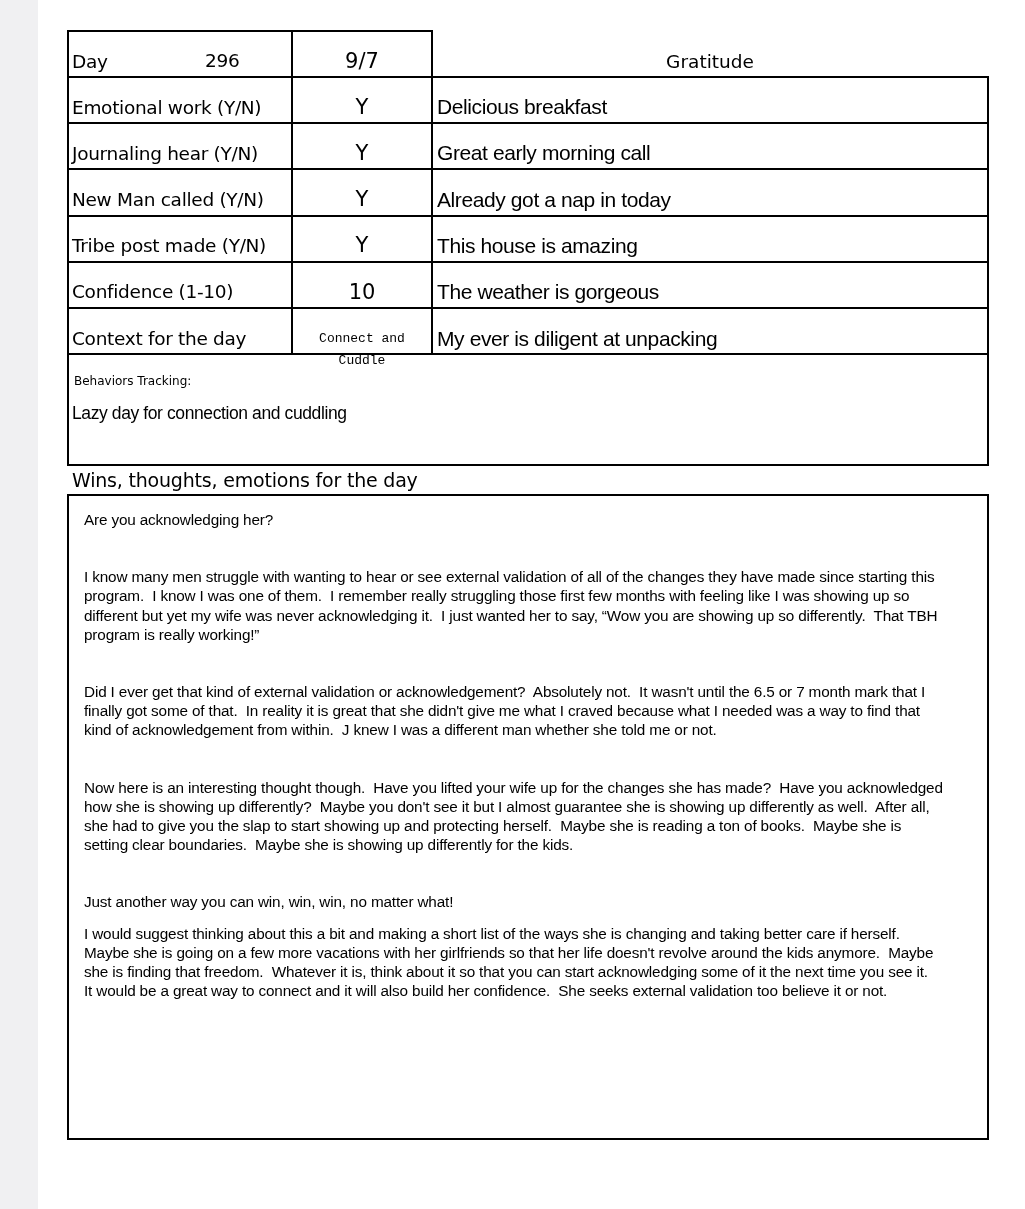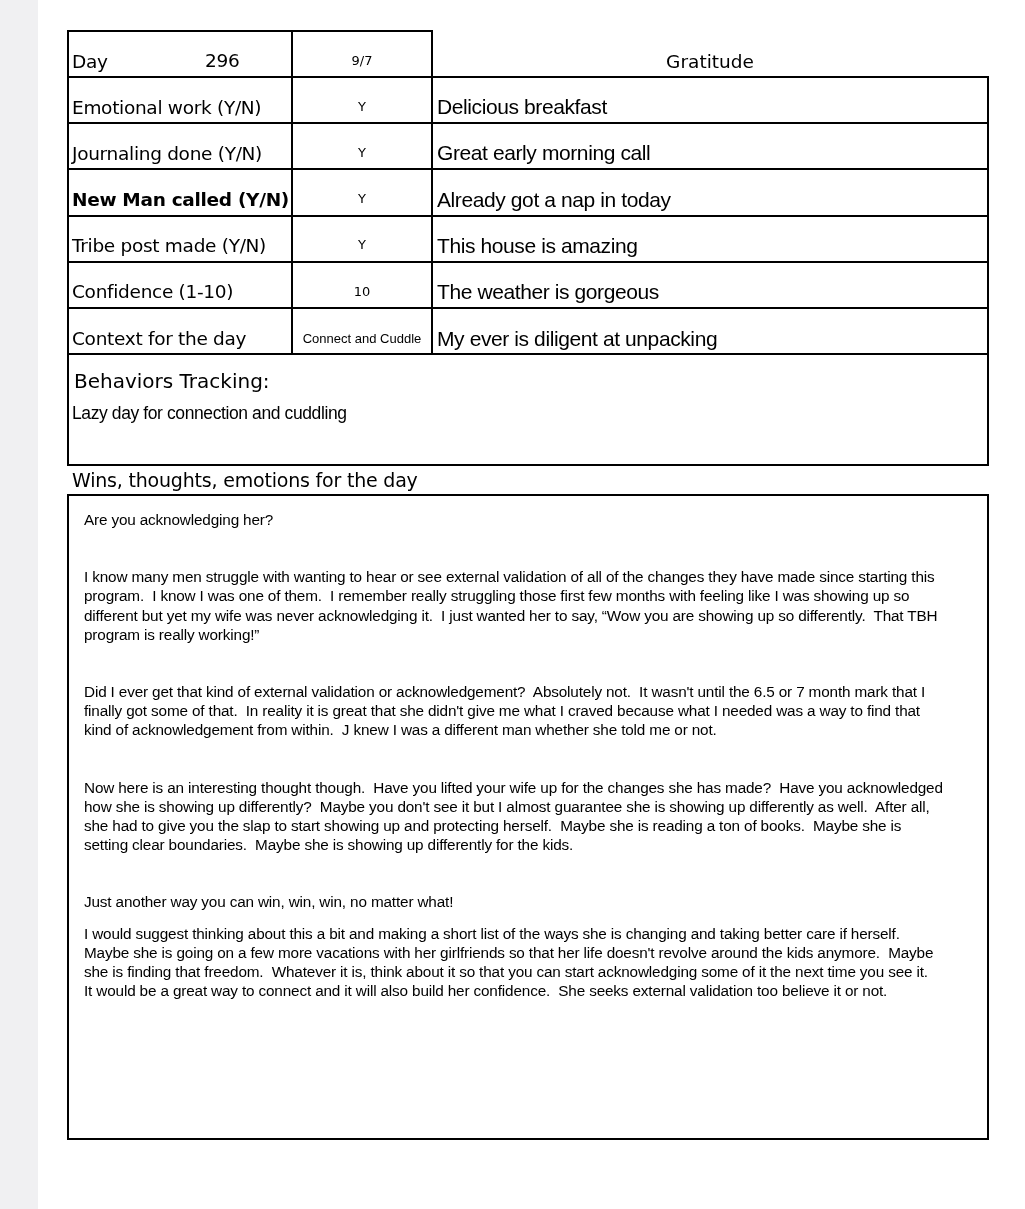--- a/index.html
+++ b/index.html
@@ -6,23 +6,23 @@
   body {
     width:1025px; height:1209px; position:relative; overflow:hidden;
     background:#ffffff;
     font-family:"Liberation Sans", sans-serif; color:#000;
   }
   .left-strip { position:absolute; left:0; top:0; width:38px; height:1209px; background:#f0f0f2; }
   .hline { position:absolute; height:2px; background:#000; }
   .vline { position:absolute; width:2px; background:#000; }
 
   .lbl { font-family:"DejaVu Sans", sans-serif; font-size:18.5px; letter-spacing:-0.3px; }
-  .val { font-family:"DejaVu Sans", sans-serif; font-size:13px; text-align:center; }
+  .val { font-family:"DejaVu Sans", sans-serif; font-size:21px; text-align:center; }
   .grat { font-family:"Liberation Sans Narrow","Liberation Sans", sans-serif; font-size:21px; letter-spacing:-0.4px; transform-origin:left; }
-  .small { font-family:Liberation Sans, sans-serif; font-size:13px; text-align:center; }
+  .small { font-family:Liberation Mono, monospace; font-size:13px; text-align:center; }
 
   .row-text { position:absolute; line-height:22px; }
 
   .journal {
     position:absolute; left:72px; top:498px; width:914px;
     font-family:"Liberation Sans", sans-serif; font-size:15.3px; line-height:19.2px;
     letter-spacing:-0.15px;
   }
   .journal p { margin:12px; white-space:pre-wrap; }
 </style>
@@ -52,46 +52,46 @@
   <div class="row-text lbl" style="left:205px; top:50px;">296</div>
   <div class="row-text val" style="left:293px; width:138px; top:50px;">9/7</div>
   <div class="row-text" style="left:433px; width:554px; top:51px; text-align:center; font-family:'DejaVu Sans',sans-serif; font-size:18.5px;">Gratitude</div>
 
   <div>
     <div class="row-text lbl" style="left:72px; top:97px;">Emotional work  (Y/N)</div>
     <div class="row-text val" style="left:293px; width:138px; top:96px;">Y</div>
     <div class="row-text grat" style="left:437px; top:96px;">Delicious breakfast</div>
   </div>
   <div>
-    <div class="row-text lbl" style="left:72px; top:143px;">Journaling done (Y/N)</div>
+    <div class="row-text lbl" style="left:72px; top:143px;">Journaling hear (Y/N)</div>
     <div class="row-text val" style="left:293px; width:138px; top:142px;">Y</div>
     <div class="row-text grat" style="left:437px; top:142px;">Great early morning call</div>
   </div>
   <div>
-    <div class="row-text lbl" style="left:72px; top:189px;font-weight:bold;">New Man called (Y/N)</div>
+    <div class="row-text lbl" style="left:72px; top:189px;">New Man called (Y/N)</div>
     <div class="row-text val" style="left:293px; width:138px; top:188px;">Y</div>
     <div class="row-text grat" style="left:437px; top:189px;">Already got a nap in today</div>
   </div>
   <div>
     <div class="row-text lbl" style="left:72px; top:235px;">Tribe post made (Y/N)</div>
     <div class="row-text val" style="left:293px; width:138px; top:234px;">Y</div>
     <div class="row-text grat" style="left:437px; top:235px;">This house is amazing</div>
   </div>
   <div>
     <div class="row-text lbl" style="left:72px; top:281px;">Confidence (1-10)</div>
     <div class="row-text val" style="left:293px; width:138px; top:281px;">10</div>
     <div class="row-text grat" style="left:437px; top:281px;">The weather is gorgeous</div>
   </div>
   <div>
     <div class="row-text lbl" style="left:72px; top:328px;">Context for the day</div>
     <div class="row-text small" style="left:293px; width:138px; top:328px;">Connect and Cuddle</div>
     <div class="row-text grat" style="left:437px; top:328px;">My ever is diligent at unpacking</div>
   </div>
 
-  <div class="row-text" style="left:74px; top:370px; font-family:'DejaVu Sans',sans-serif; font-size:20px;">Behaviors Tracking:</div>
+  <div class="row-text" style="left:74px; top:370px; font-family:'DejaVu Sans',sans-serif; font-size:12px;">Behaviors Tracking:</div>
   <div class="row-text" style="left:72px; top:402px; font-family:'Liberation Sans',sans-serif; font-size:17.5px; letter-spacing:-0.4px;">Lazy day for connection and cuddling</div>
 </div>
 
 <div class="row-text" style="left:72px; top:469px; font-family:'DejaVu Sans',sans-serif; font-size:19px; letter-spacing:-0.2px;">Wins, thoughts, emotions for the day</div>
 
 <div style="position:absolute; left:67px; top:494px; width:922px; height:646px; box-sizing:border-box; border:2px solid #000;"></div>
 
 <div class="journal">
   <p style="margin-bottom:38px;">Are you acknowledging her?</p>
   <p style="margin-bottom:38px;">I know many men struggle with wanting to hear or see external validation of all of the changes they have made since starting this

